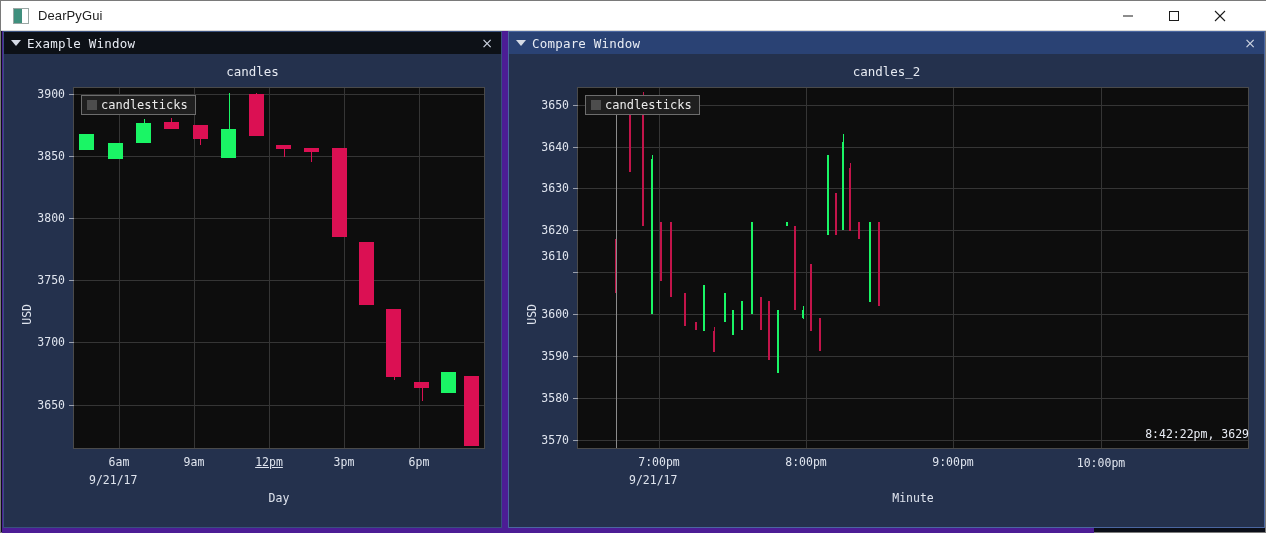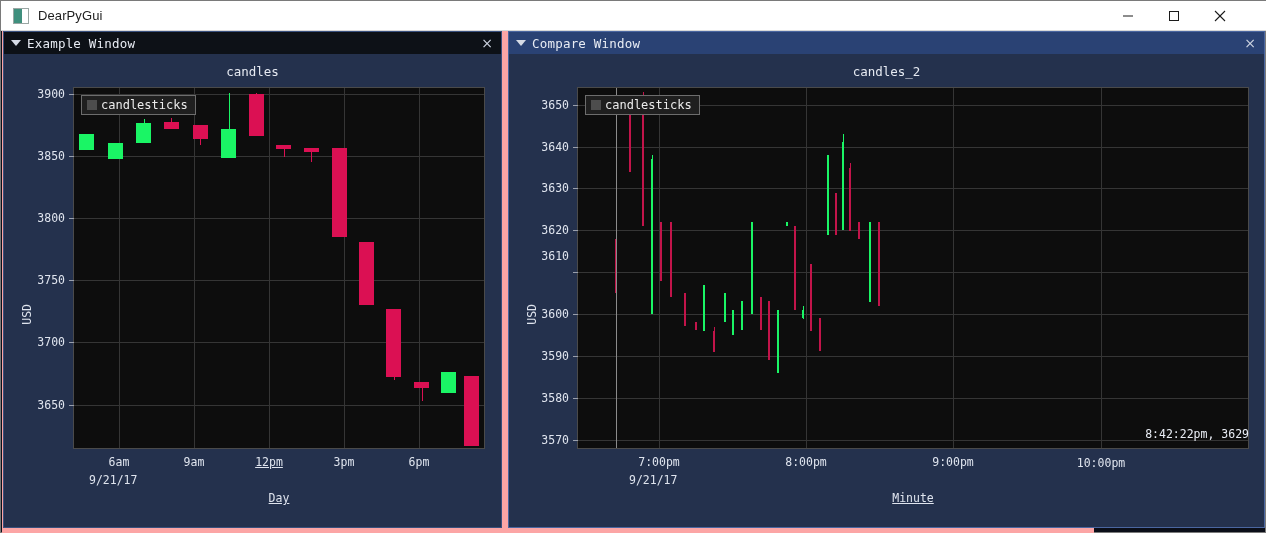--- a/index.html
+++ b/index.html
@@ -40,21 +40,21 @@
   }
   #os-min { right: 116px; }
   #os-max { right: 70px; }
   #os-close { right: 24px; }
   .oswinbtn svg { display: block; }
 
   
   #viewport {
     position: absolute; left: 1px; top: 30px;
     width: 1092px; height: 502px;
-    background: #fca5a5;
+    background: #4c1d95;
   }
 
   
   .dpg-window { position: absolute; }
   .dpg-titlebar {
     position: absolute; left: 0; top: 0; height: 22px;
     display: flex; align-items: center;
   }
   .dpg-titlebar .collapse-arrow {
     width: 0; height: 0; margin-left: 7px; margin-right: 6px;
@@ -118,21 +118,20 @@
     transform: translateX(-50%); white-space: nowrap;
   }
   .xdate-label {
     position: absolute; font-size: 11.5px; color: #dfe4ee;
     font-family: "DejaVu Sans Mono", monospace; white-space: nowrap;
   }
   .axis-label-x {
     position: absolute; text-align: center;
     font-size: 11.5px; color: #dfe4ee;
     font-family: "DejaVu Sans Mono", monospace;
-    text-decoration: underline;
   }
   .axis-label-y {
     position: absolute; font-size: 11.5px; color: #dfe4ee;
     font-family: "DejaVu Sans Mono", monospace;
     transform-origin: center center;
     writing-mode: vertical-rl; text-orientation: sideways;
     transform: rotate(180deg);
   }
 
   .legend {

